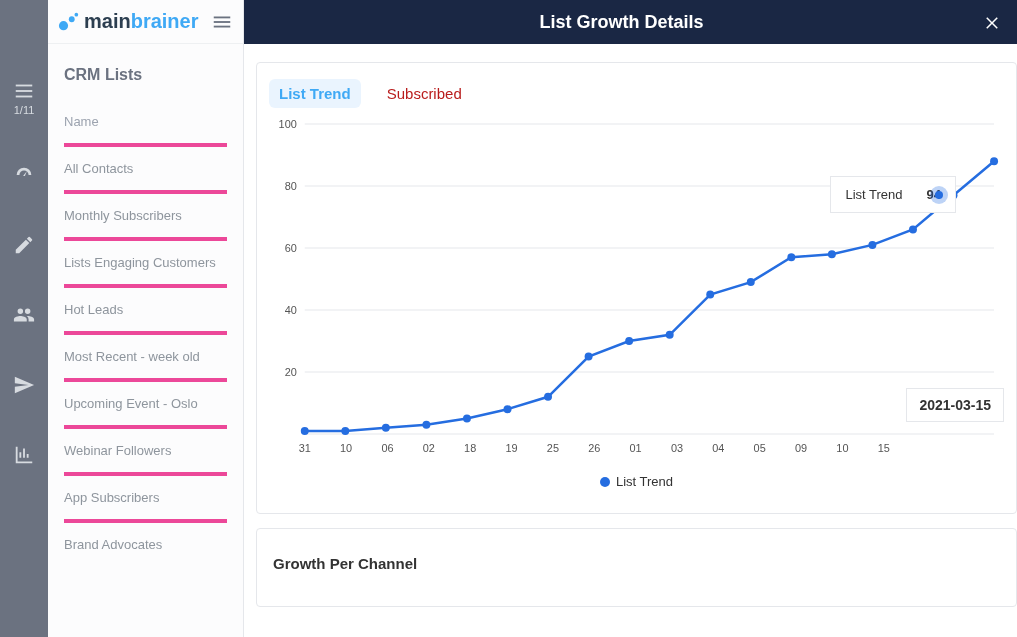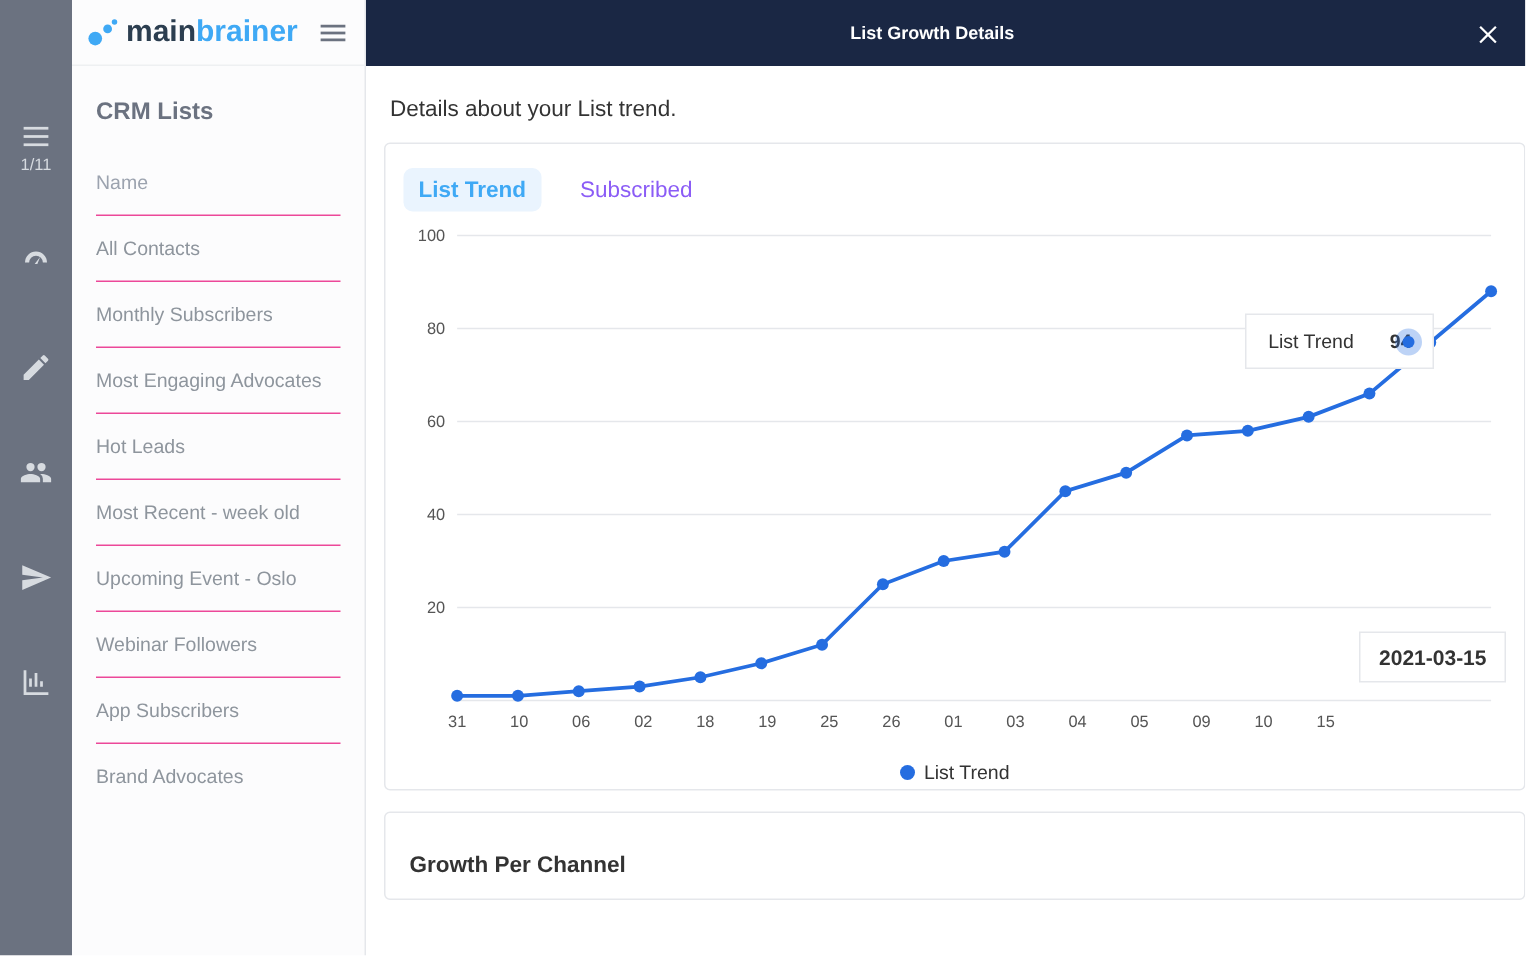--- a/index.html
+++ b/index.html
@@ -17,34 +17,34 @@
   .brandbar { height:44px; display:flex; align-items:center; padding:0 10px; gap:8px; border-bottom:1px solid #eef0f2; }
   .brandbar .logo { display:flex; align-items:center; gap:4px; }
   .brandtext { font-size:20px; font-weight:700; }
   .brandtext .main { color:#2c3e50; }
   .brandtext .brainer { color:#3fa9f5; }
   .hamburger { margin-left:auto; width:22px; height:22px; fill:#6b7280; cursor:pointer; }
   .list-panel { padding:22px 16px; }
   .list-title { font-size:16px; color:#6b7280; font-weight:600; margin-bottom:30px; }
   .list-head { font-size:13px; color:#9ca3af; margin-bottom:14px; }
   .list-items { display:flex; flex-direction:column; }
-  .list-item { padding:14px 0; font-size:13px; color:#8e959d; border-top:1px solid #ec4899; cursor:pointer; }
+  .list-item { padding:14px 0; font-size:13px; color:#8e959d; border-top:4px solid #ec4899; cursor:pointer; }
 
   
   .right { flex:1; position:relative; display:flex; flex-direction:column; background:#fff; overflow:hidden; }
   .topbar { height:44px; background:#1a2744; color:#fff; display:flex; align-items:center; padding:0 16px; }
-  .topbar .title { flex:1; text-align:center; font-size:12px; font-weight:600; }
+  .topbar .title { flex:1; text-align:center; font-size:18px; font-weight:600; }
   .close-icon { width:18px; height:18px; fill:#fff; cursor:pointer; }
 
   .content { padding:18px 0 0 12px; overflow:hidden; }
   .subtitle { font-size:15px; color:#333; margin:2px 0 14px 4px; }
 
-  .card { border:1px solid #e5e7eb; border-radius:4px; padding:16px 12px 4px 12px; margin-bottom:14px; background:#fff; }
+  .card { border:1px solid #e5e7eb; border-radius:4px; padding:16px 12px 24px 12px; margin-bottom:14px; background:#fff; }
   .tabs { display:flex; gap:16px; margin-bottom:6px; align-items:center; }
-  .tab { font-size:15px; color:#8b5cf6; cursor:pointer; padding:6px 10px; border-radius:6px; }
+  .tab { font-size:15px; color:#b91c1c; cursor:pointer; padding:6px 10px; border-radius:6px; }
   .tab.active { color:#3fa9f5; background:#eaf4fe; font-weight:600; }
 
   .chart-wrap { position:relative; height:360px; }
   svg.chart { width:100%; height:100%; }
   .axis-label { font-size:11px; fill:#555; }
   .grid-line { stroke:#e5e7eb; stroke-width:1; }
   .series-line { stroke:#256de0; stroke-width:2.5; fill:none; }
   .pt { fill:#256de0; }
 
   .legend { display:flex; justify-content:center; align-items:center; gap:6px; font-size:13px; color:#333; }
@@ -104,41 +104,40 @@
           <rect x="3" y="11" width="18" height="2"></rect>
           <rect x="3" y="16" width="18" height="2"></rect>
         </svg>
     </div>
     <div class="list-panel">
       <div class="list-title">CRM Lists</div>
       <div class="list-head">Name</div>
       <div class="list-items" id="list-items">
           <div class="list-item">All Contacts</div>
           <div class="list-item">Monthly Subscribers</div>
-          <div class="list-item">Most Engaging Advocates</div>
+          <div class="list-item">Lists Engaging Customers</div>
           <div class="list-item">Hot Leads</div>
           <div class="list-item">Most Recent - week old</div>
           <div class="list-item">Upcoming Event - Oslo</div>
           <div class="list-item">Webinar Followers</div>
           <div class="list-item">App Subscribers</div>
           <div class="list-item">Brand Advocates</div>
         </div>
     </div>
   </div>
 
   <div class="right">
     <div class="topbar">
       <div class="title">List Growth Details</div>
       <svg class="close-icon" viewBox="0 0 24 24">
           <path d="M18.3 5.71L12 12.01l-6.3-6.3L4.29 7.12 10.59 13.4l-6.3 6.3 1.41 1.42 6.3-6.3 6.3 6.3 1.41-1.42-6.3-6.3 6.3-6.28z"></path>
         </svg>
     </div>
 
     <div class="content">
-      <div class="subtitle">Details about your List trend.</div>
 
       <div class="card">
         <div class="tabs">
           <div class="tab active">List Trend</div>
           <div class="tab">Subscribed</div>
         </div>
 
         <div class="chart-wrap">
           <svg class="chart" id="chart-svg" viewBox="0 0 740 360" preserveAspectRatio="none">
               <line x1="36" x2="730" y1="258" y2="258" class="grid-line"></line>

